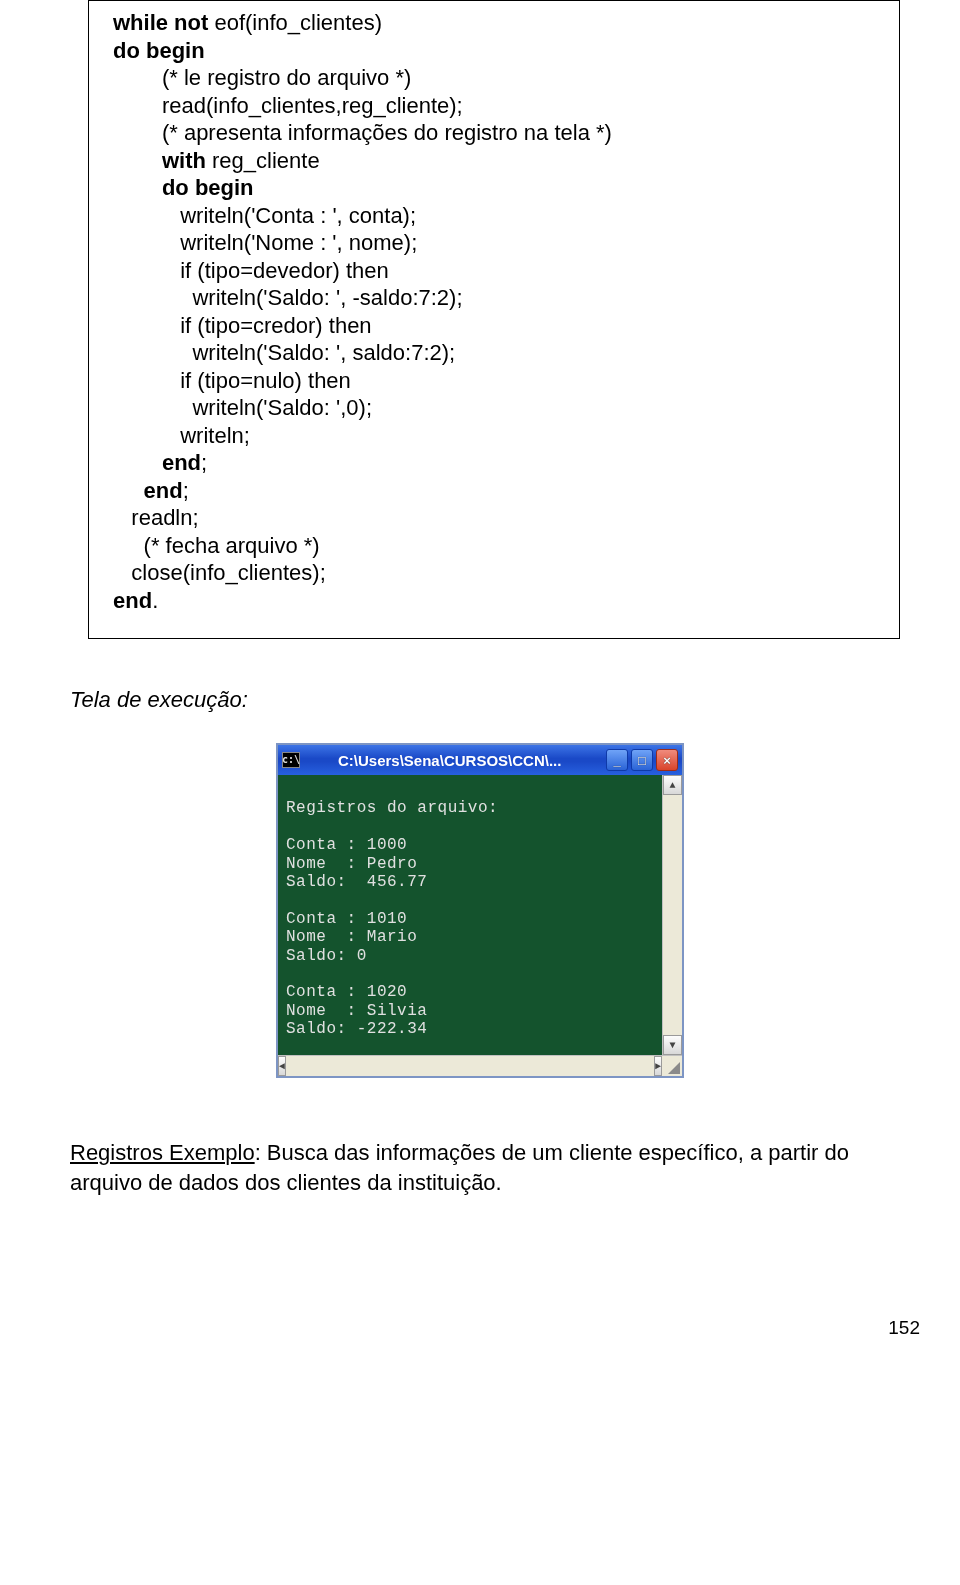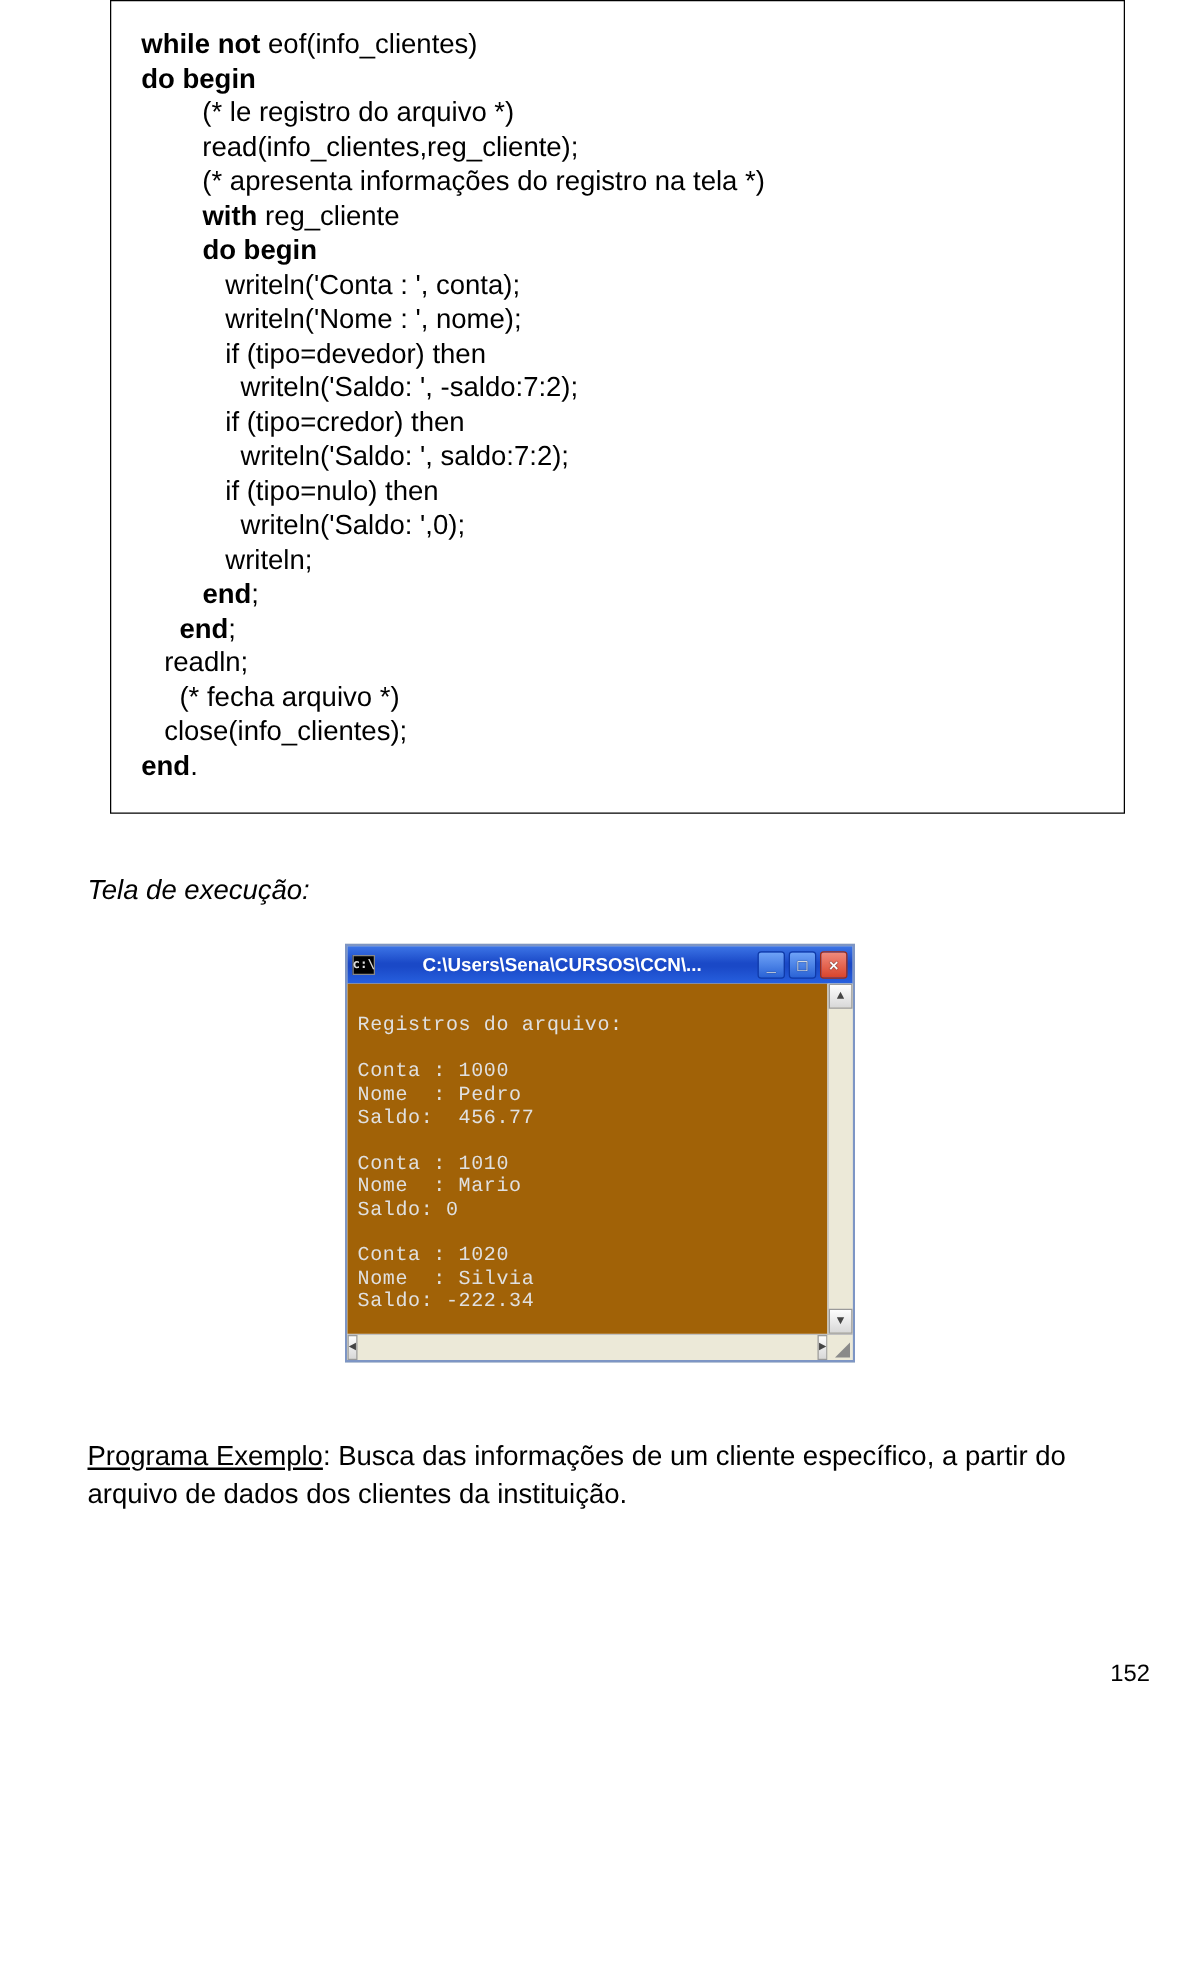--- a/index.html
+++ b/index.html
@@ -10,21 +10,21 @@
     font-family: Arial, Helvetica, sans-serif;
     width: 960px;
     min-height: 1585px;
     position: relative;
   }
   .page {
     padding: 0 40px 60px 40px;
   }
   .code-box {
     border: 1.5px solid #000;
-    padding: 20px 24px 24px 24px;
+    padding: 8px 24px 24px 24px;
     margin: 0 20px 48px 48px;
     font-size: 22px;
     line-height: 1.25;
   }
   .code-box pre {
     margin: 0;
     font-family: Arial, Helvetica, sans-serif;
     white-space: pre;
     font-size: 22px;
   }
@@ -79,21 +79,21 @@
   .win-btn.close {
     background: linear-gradient(to bottom, #f08b7d, #d9442b);
     border-color: #9d2c18;
   }
   .console-body {
     display: flex;
     background: #ece9d8;
   }
   .terminal {
     flex: 1;
-    background: #a16207;
+    background: #14532d;
     color: #e0e0e0;
     font-family: "Lucida Console", "Courier New", monospace;
     font-size: 16px;
     letter-spacing: 0.5px;
     line-height: 1.15;
     padding: 6px 8px 6px 8px;
     white-space: pre;
     min-height: 280px;
   }
   .vscroll {
@@ -225,19 +225,19 @@
           <div class="sbtn">◄</div>
           <div class="hfill"></div>
           <div class="sbtn">►</div>
         </div>
         <div class="size-grip"></div>
       </div>
     </div>
   </div>
 
   <div class="body-text">
-    <span class="lbl">Programa Exemplo</span><span>: Busca das informações de um cliente específico, a partir do arquivo de dados dos clientes da instituição.</span>
+    <span class="lbl">Registros Exemplo</span><span>: Busca das informações de um cliente específico, a partir do arquivo de dados dos clientes da instituição.</span>
   </div>
 
 
   <div class="page-num">152</div>
 
 </div>
 
 </body></html>

